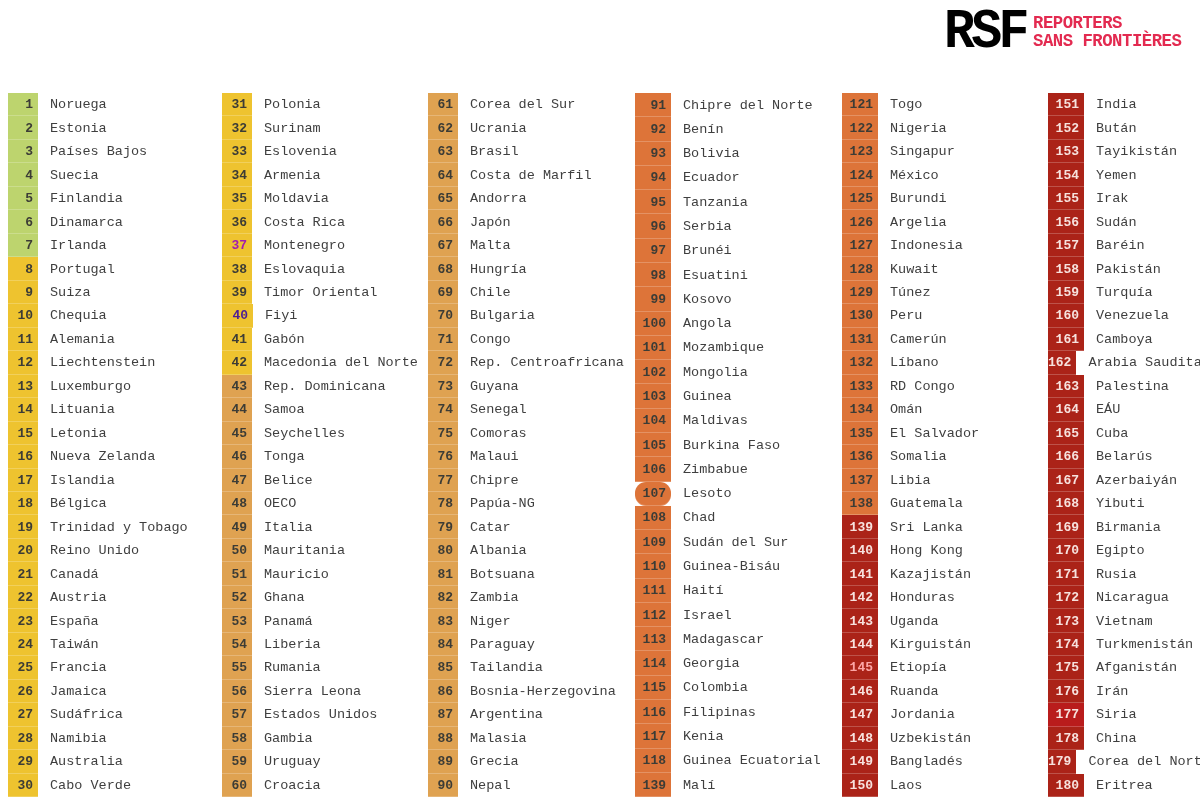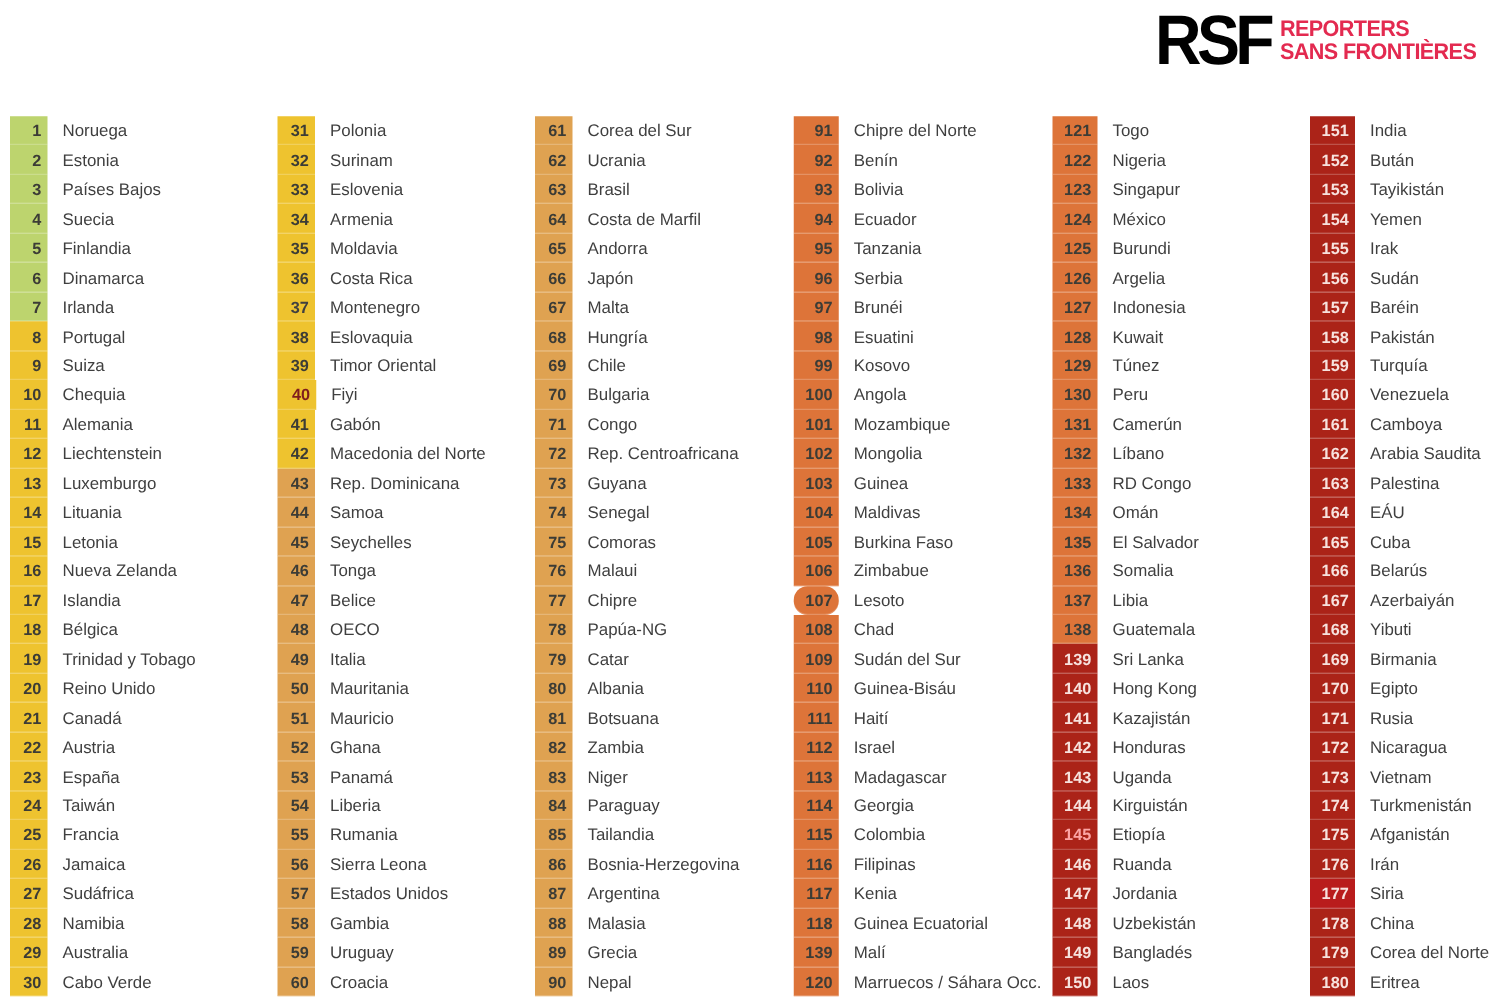--- a/index.html
+++ b/index.html
@@ -1,21 +1,21 @@
 <!DOCTYPE html>
 <html><head>
 <meta charset="utf-8">
 <style>
   * { margin:0; padding:0; box-sizing:border-box; }
   html,body { background:#ffffff; }
   .page {
     position:relative;
     width:1200px; height:800px;
     background:#ffffff;
-    font-family:Liberation Sans, sans-serif;
+    font-family:Liberation Mono, monospace;
     overflow:hidden;
   }
 
   
   .logo {
     position:absolute; top:4px; right:12px;
     display:flex; align-items:center; gap:8px;
     height:56px;
   }
   .logo-acronym {
@@ -224,33 +224,33 @@
       </div>
       <div class="row">
         <span class="num" style="background: rgb(238, 195, 47); color: rgb(60, 60, 54); padding-left: 12px;">35</span>
         <span class="cname">Moldavia</span>
       </div>
       <div class="row">
         <span class="num" style="background: rgb(238, 195, 47); color: rgb(60, 60, 54);">36</span>
         <span class="cname">Costa Rica</span>
       </div>
       <div class="row">
-        <span class="num" style="background: rgb(238, 195, 47); color: #404040;">37</span>
+        <span class="num" style="background: rgb(238, 195, 47); color: #a21caf;">37</span>
         <span class="cname">Montenegro</span>
       </div>
       <div class="row">
         <span class="num" style="background: rgb(238, 195, 47); color: rgb(60, 60, 54);">38</span>
         <span class="cname">Eslovaquia</span>
       </div>
       <div class="row">
         <span class="num" style="background: rgb(238, 195, 47); color: rgb(60, 60, 54);">39</span>
         <span class="cname">Timor Oriental</span>
       </div>
       <div class="row">
-        <span class="num" style="background: rgb(238, 195, 47); color: #7f1d1d; padding-left: 26px;">40</span>
+        <span class="num" style="background: rgb(238, 195, 47); color: #4c1d95; padding-left: 26px;">40</span>
         <span class="cname">Fiyi</span>
       </div>
       <div class="row">
         <span class="num" style="background: rgb(238, 195, 47); color: rgb(60, 60, 54);">41</span>
         <span class="cname">Gabón</span>
       </div>
       <div class="row">
         <span class="num" style="background: rgb(238, 195, 47); color: rgb(60, 60, 54);">42</span>
         <span class="cname">Macedonia del Norte</span>
       </div>
@@ -558,24 +558,20 @@
         <span class="num" style="background: rgb(221, 116, 57); color: rgb(60, 60, 54);">117</span>
         <span class="cname">Kenia</span>
       </div>
       <div class="row">
         <span class="num" style="background: rgb(221, 116, 57); color: rgb(60, 60, 54);">118</span>
         <span class="cname">Guinea Ecuatorial</span>
       </div>
       <div class="row">
         <span class="num" style="background: rgb(221, 116, 57); color: rgb(60, 60, 54);">139</span>
         <span class="cname">Malí</span>
-      </div>
-      <div class="row">
-        <span class="num" style="background: rgb(221, 116, 57); color: rgb(60, 60, 54);">120</span>
-        <span class="cname">Marruecos / Sáhara Occ.</span>
       </div>
     </div>
   <div class="col col4 w3">
       <div class="row">
         <span class="num" style="background: rgb(221, 116, 57); color: rgb(60, 60, 54);">121</span>
         <span class="cname">Togo</span>
       </div>
       <div class="row">
         <span class="num" style="background: rgb(221, 116, 57); color: rgb(60, 60, 54);">122</span>
         <span class="cname">Nigeria</span>

